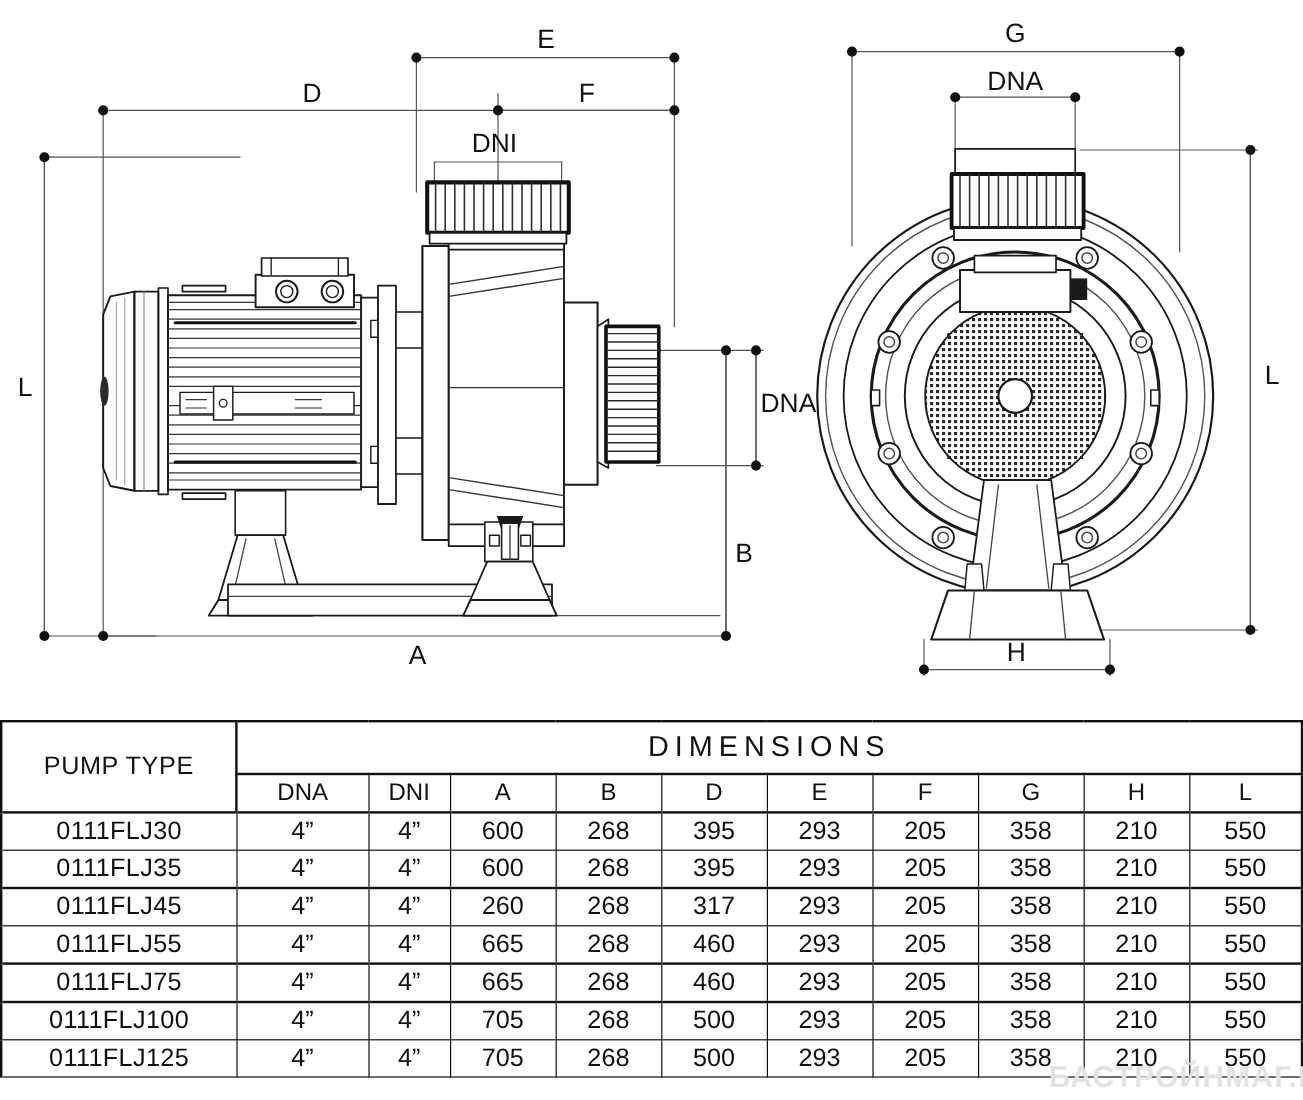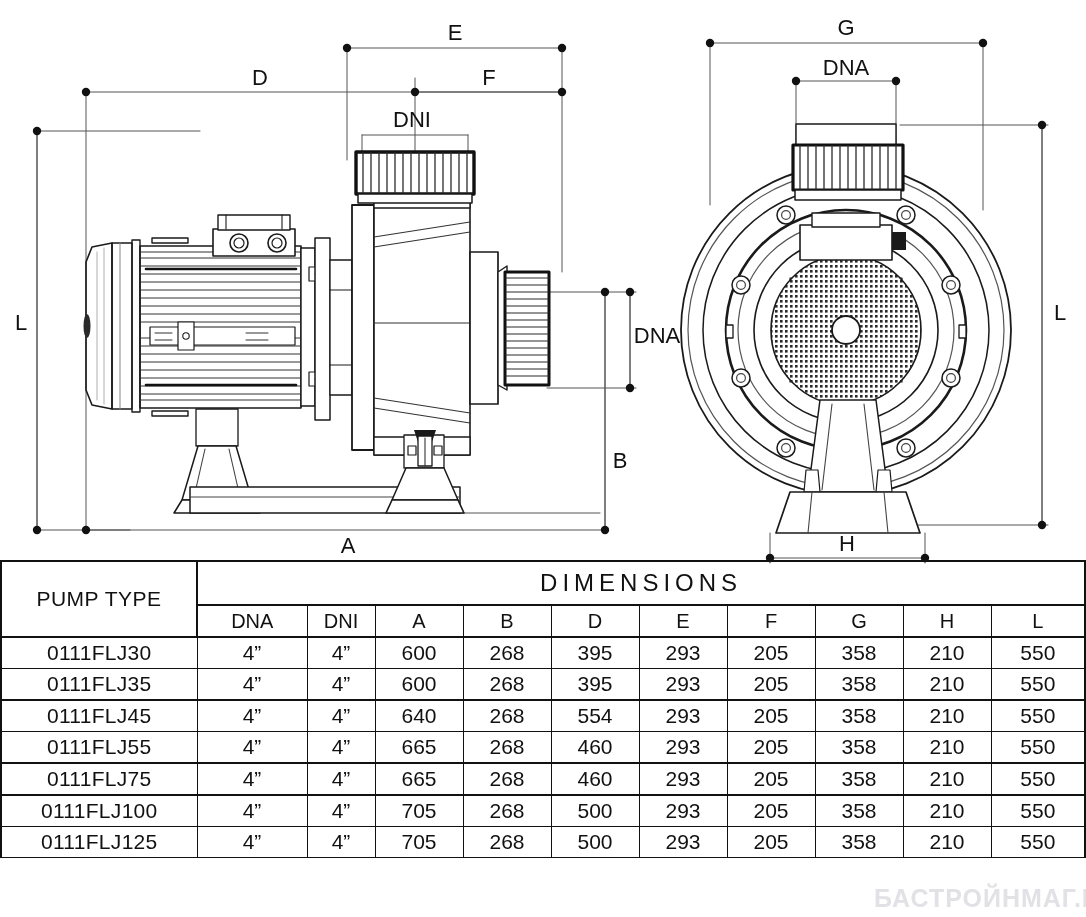--- a/index.html
+++ b/index.html
@@ -6,21 +6,21 @@
   html,body{margin:0;padding:0;background:#fff;}
   body{
     width:1086px;height:917px;position:relative;overflow:hidden;
     font-family:"Liberation Sans","DejaVu Sans",sans-serif;
     color:#1a1a1a;
   }
   #sheet{position:absolute;left:0;top:0;width:1086px;height:917px;}
   svg.draw{position:absolute;left:0;top:0;width:1086px;height:585px;}
 
   
-  .tablewrap{position:absolute;left:0;top:560px;width:1086px;}
+  .tablewrap{position:absolute;left:0;top:600px;width:1086px;}
   table.dims{
     border-collapse:collapse;width:1086px;table-layout:fixed;
     font-family:"Liberation Sans","DejaVu Sans",sans-serif;
   }
   table.dims td,table.dims th{
     border:1px solid #111;
     text-align:center;vertical-align:middle;
     padding:0;margin:0;
     font-weight:400;
     color:#111;
@@ -457,23 +457,23 @@
             <td class="body">293</td>
             <td class="body">205</td>
             <td class="body">358</td>
             <td class="body">210</td>
             <td class="body outerR">550</td>
           </tr>
           <tr class="rowsep">
             <td class="body name outerL">0111FLJ45</td>
             <td class="body">4”</td>
             <td class="body">4”</td>
-            <td class="body">640</td>
-            <td class="body">268</td>
-            <td class="body">554</td>
+            <td class="body">260</td>
+            <td class="body">268</td>
+            <td class="body">317</td>
             <td class="body">293</td>
             <td class="body">205</td>
             <td class="body">358</td>
             <td class="body">210</td>
             <td class="body outerR">550</td>
           </tr>
           <tr>
             <td class="body name outerL">0111FLJ55</td>
             <td class="body">4”</td>
             <td class="body">4”</td>

